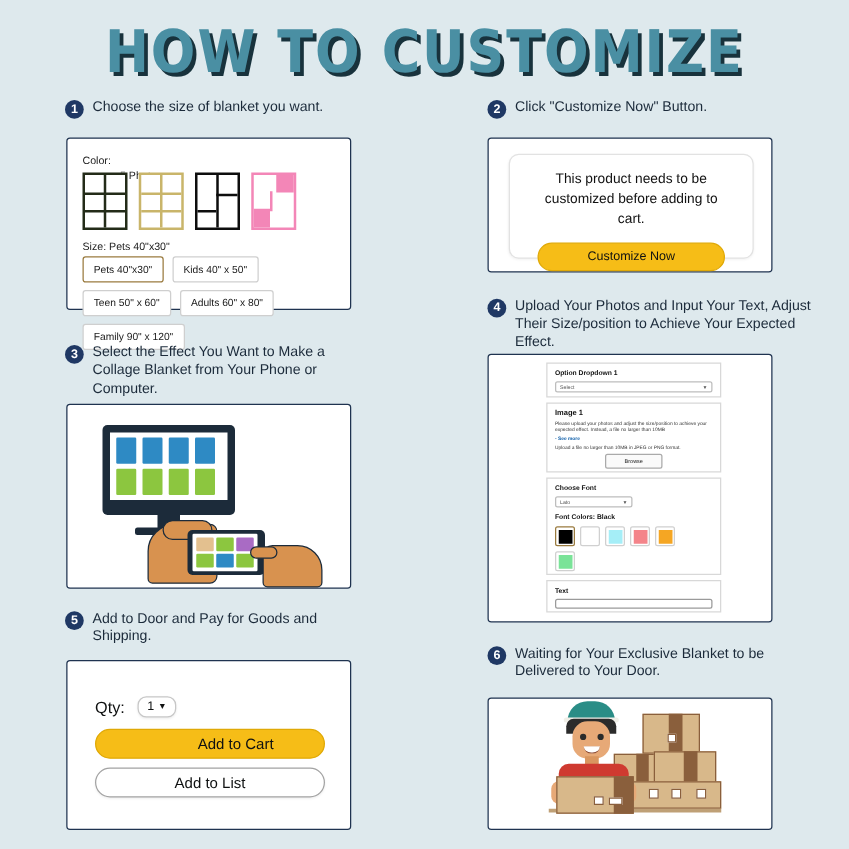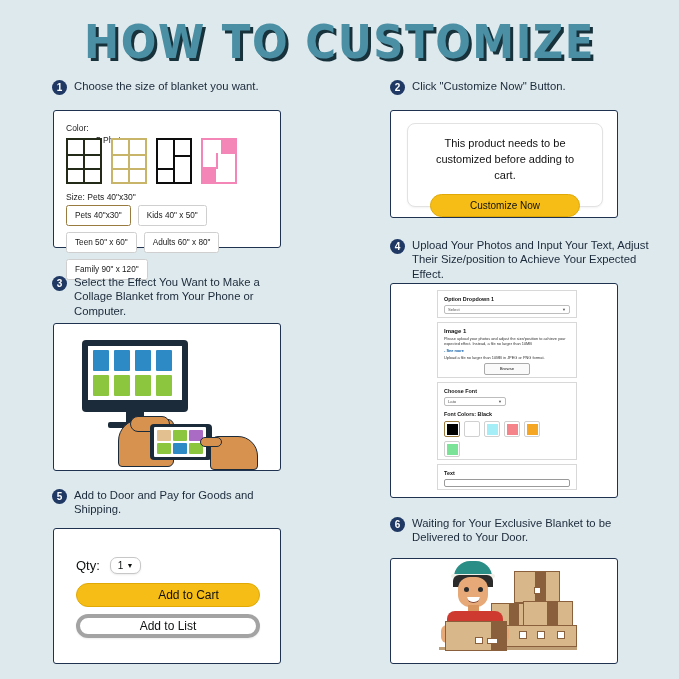--- a/index.html
+++ b/index.html
@@ -140,21 +140,21 @@
     padding: 2px 7px; font-size: 10px; color: #0f1111;
     display: flex; align-items: center; gap: 3px;
     box-shadow: 0 1px 2px rgba(0,0,0,.08);
   }
   .cart-btn {
     position: absolute; border-radius: 16px; text-align: center;
     font-size: 12px; color: #0f1111; display: flex;
     align-items: center; justify-content: center;
   }
   .cart-btn.primary { background: #f6bd17; border: 1px solid #e0a906; padding-left: 41px; }
-  .cart-btn.secondary { background: #fff; border: 4px solid #a3a3a3;
+  .cart-btn.secondary { background: #fff; border: 1px solid #a3a3a3;
                         box-shadow: 0 1px 2px rgba(0,0,0,.07); }
 
   
   .illus6 { position: absolute; }
   .box { position: absolute; }
 </style>
 </head>
 <body>
 
 <div class="page">

